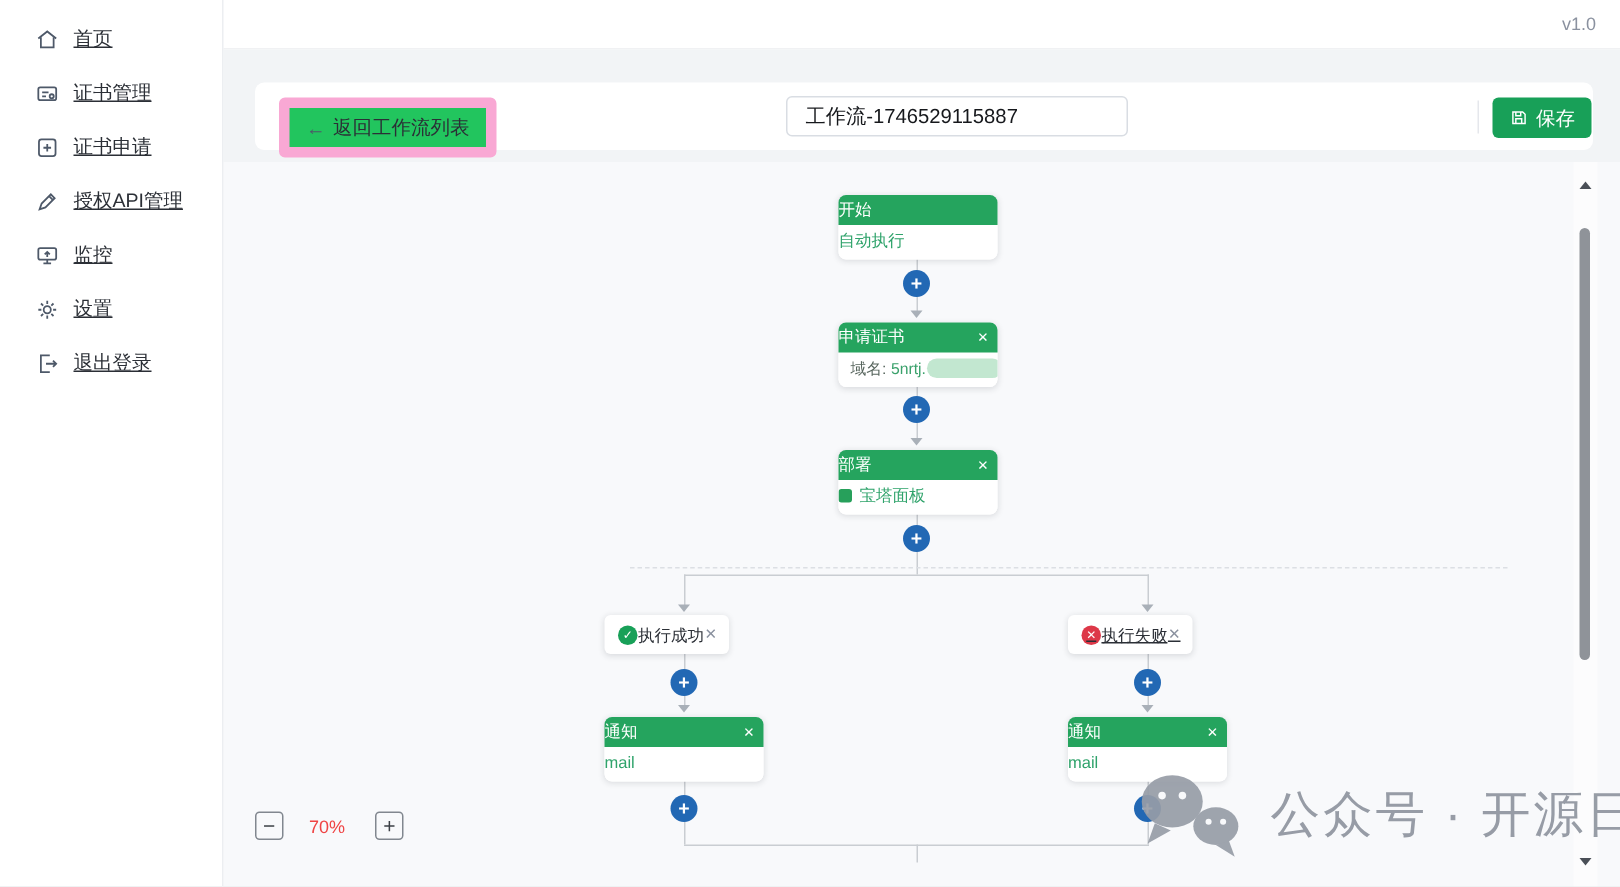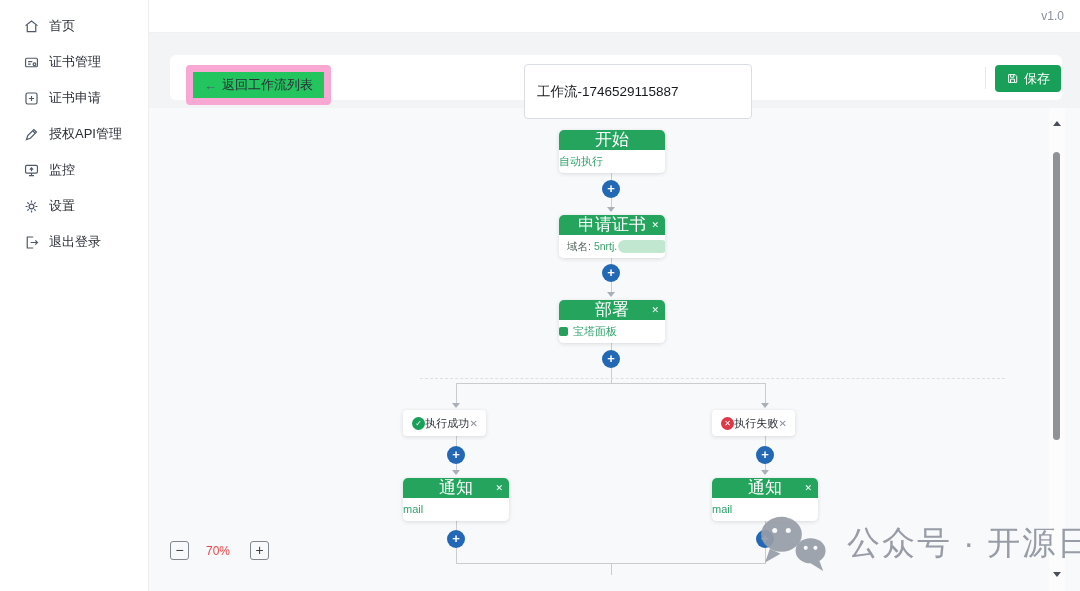--- a/index.html
+++ b/index.html
@@ -7,41 +7,41 @@
        font-family:"Liberation Sans","DejaVu Sans",sans-serif;color:#2b2f36;}
 
   
   .sidebar{position:absolute;left:0;top:0;width:148px;height:591px;background:#fff;
            border-right:1px solid #eceef1;z-index:10;}
   .brand-row{display:flex;align-items:center;padding:6px 12px 6px 16px;height:26px;}
   .logo-badge{width:22px;height:22px;border-radius:5px;background:#1fa15b;display:flex;
               align-items:center;justify-content:center;flex:0 0 auto;}
   .brand-name{font-size:15px;font-weight:bold;color:#1f2329;margin-left:8px;flex:1;}
   .collapse-ic{color:#4e5969;display:flex;align-items:center;cursor:pointer;}
-  .side-menu{padding-top:8px;}
+  .side-menu{padding-top:8px;text-decoration:underline;}
   .side-item{display:flex;align-items:center;height:36px;padding-left:23px;cursor:pointer;}
   .sicon{width:17px;height:17px;display:flex;align-items:center;justify-content:center;
          color:#4e5969;flex:0 0 auto;}
   .slabel{font-size:13px;color:#2b2f36;margin-left:9px;white-space:nowrap;}
 
   
   .topbar{position:absolute;left:148px;top:0;width:932px;height:32px;background:#fff;
           border-bottom:1px solid #f0f1f3;}
   .version{position:absolute;right:16px;top:9px;font-size:12px;color:#8a919f;}
 
   
   .toolbar{position:absolute;left:170px;top:55px;width:892px;height:45px;background:#fff;
            border-radius:6px;z-index:5;}
   .back-btn{position:absolute;left:16px;top:10px;height:26px;border:7px solid #f9a8d4;
             border-radius:4px;background:#22c55e;display:flex;align-items:center;padding:0 11px;
             font-size:13px;color:#2b2f36;cursor:pointer;}
   .back-arrow{margin-right:5px;font-size:13px;color:#4e5969;}
   .back-arrow::before{content:"\2190";}
   .wf-name-input{position:absolute;left:354px;top:9px;width:202px;height:25px;border:1px solid #d9dde3;
-            border-radius:4px;font-size:13.5px;color:#16181c;padding:14px 12px;outline:none;
+            border-radius:4px;font-size:13.5px;color:#16181c;padding:0 12px;outline:none;
             font-family:"Liberation Sans","DejaVu Sans",sans-serif;}
   .tb-divider{position:absolute;left:815px;top:12px;width:1px;height:22px;background:#e5e7ec;}
   .save-btn{position:absolute;left:825px;top:10px;height:27px;background:#18a058;border:none;
             border-radius:4px;color:#fff;font-size:13px;display:flex;align-items:center;
             padding:0 11px;cursor:pointer;gap:5px;font-family:inherit;}
 
   
   .canvas{position:absolute;left:148px;top:108px;width:932px;height:483px;background:#f8f9fb;}
 
   .vline,.hline{position:absolute;background:#c9cdd2;}
@@ -51,21 +51,21 @@
               border-right:4px solid transparent;border-top:5px solid #a9b0b8;}
 
   .plus-btn{position:absolute;width:18px;height:18px;border-radius:50%;background:#2268b4;
             color:#fff;font-size:13px;font-weight:bold;text-align:center;line-height:17px;
             cursor:pointer;z-index:3;}
   .plus-btn::before{content:"+";}
 
   .wf-node{position:absolute;width:106px;border-radius:5px;background:#fff;
            box-shadow:0 1px 4px rgba(31,35,41,.14);z-index:2;}
   .wf-head{position:relative;height:20px;background:#25a45e;border-radius:5px 5px 0 0;
-           color:#fff;font-size:17px;text-align:center;line-height:20px;}
+           color:#fff;font-size:11px;line-height:20px;}
   .x-btn{position:absolute;right:6px;top:0;color:#fff;font-size:9px;line-height:20px;cursor:pointer;}
   .x-btn::before{content:"\2715";}
   .wf-body{height:23px;line-height:23px;font-size:11px;text-align:left;border-radius:0 0 5px 5px;
            background:#fff;white-space:nowrap;overflow:hidden;}
   .green-text{color:#2fa36b;}
   .domain-body{text-align:left;padding-left:8px;font-size:10.5px;}
   .dom-label{color:#57655d;} .dom-val{color:#3aa16b;margin-left:3px;}
   .blob{display:inline-block;width:50px;height:13px;background:#b7e3c8;border-radius:8px;
         vertical-align:-3px;margin-left:1px;opacity:.85;}
   .baota-ic{display:inline-block;width:9px;height:9px;background:#27a05b;border-radius:2px;
@@ -251,21 +251,21 @@
     </div>
 
     <div class="plus-btn" style="left:454px;top:242px;"></div>
 
     <div class="pill" style="left:255px;top:302px;">
       <span class="st-ic ok"></span>
       <span class="pill-label">执行成功</span>
       <span class="pill-x"></span>
     </div>
 
-    <div class="pill" style="left:564px;top:302px;">
+    <div class="pill" style="left:564px;top:302px;text-decoration:underline;">
       <span class="st-ic err"></span>
       <span class="pill-label">执行失败</span>
       <span class="pill-x"></span>
     </div>
 
     <div class="plus-btn" style="left:299px;top:338px;"></div>
     <div class="plus-btn" style="left:608px;top:338px;"></div>
 
     <div class="wf-node" style="left:255px;top:370px;">
       <div class="wf-head">

